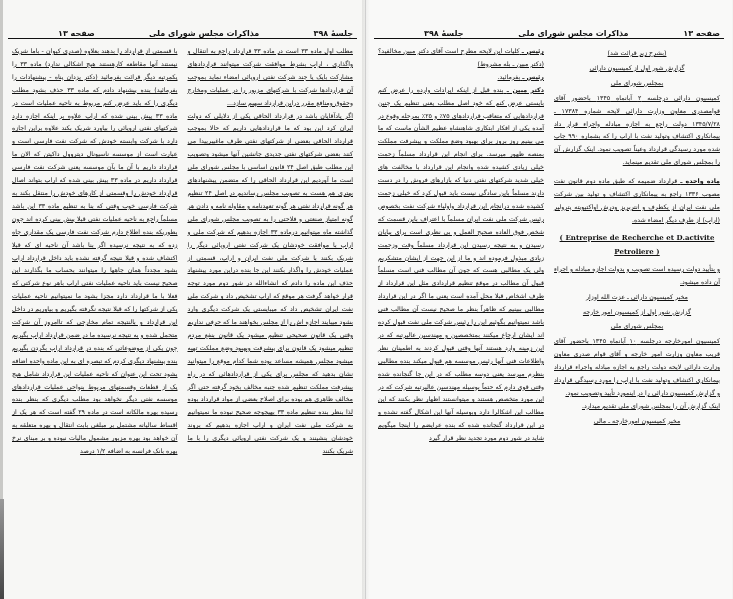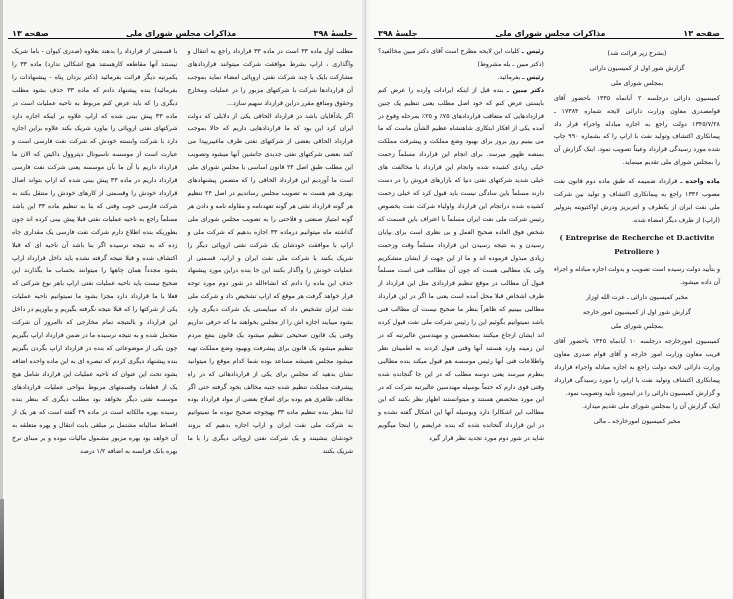--- a/index.html
+++ b/index.html
@@ -19,23 +19,23 @@
   .page.right { background:#f9f9f8; }
   .gutter-shadow {
     position:absolute; top:0; bottom:0; left:362px; width:8px;
     background:linear-gradient(to right, rgba(0,0,0,0.08), rgba(0,0,0,0));
   }
   .running-head {
     display:flex; justify-content:space-between; align-items:flex-end;
     font-size:8px; font-weight:bold; height:12px; padding:0 4px;
     border-bottom:1.6px solid #111; direction:rtl;
   }
-  .running-head span { white-space:nowrap; }
+  .running-head span { white-space:nowrap;margin-left:46px; }
   .columns {
-    display:flex; flex-direction:row-reverse; gap:10px; padding:6px 4px 0 4px;
+    display:flex; flex-direction:row-reverse; gap:10px; padding:6px 4px 0 4px;text-decoration:underline;
   }
   .col {
     flex:1; direction:rtl; text-align:justify; font-size:6.3px; line-height:12.9px;
     font-family:"DejaVu Sans", sans-serif; letter-spacing:0.05px;
   }
   .col p { margin:0; }
   .center-line { text-align:center; margin:2px 0 !important; }
   .bold { font-weight:bold; }
   .latin {
     direction:ltr; text-align:center; font-family:"DejaVu Serif", serif;

